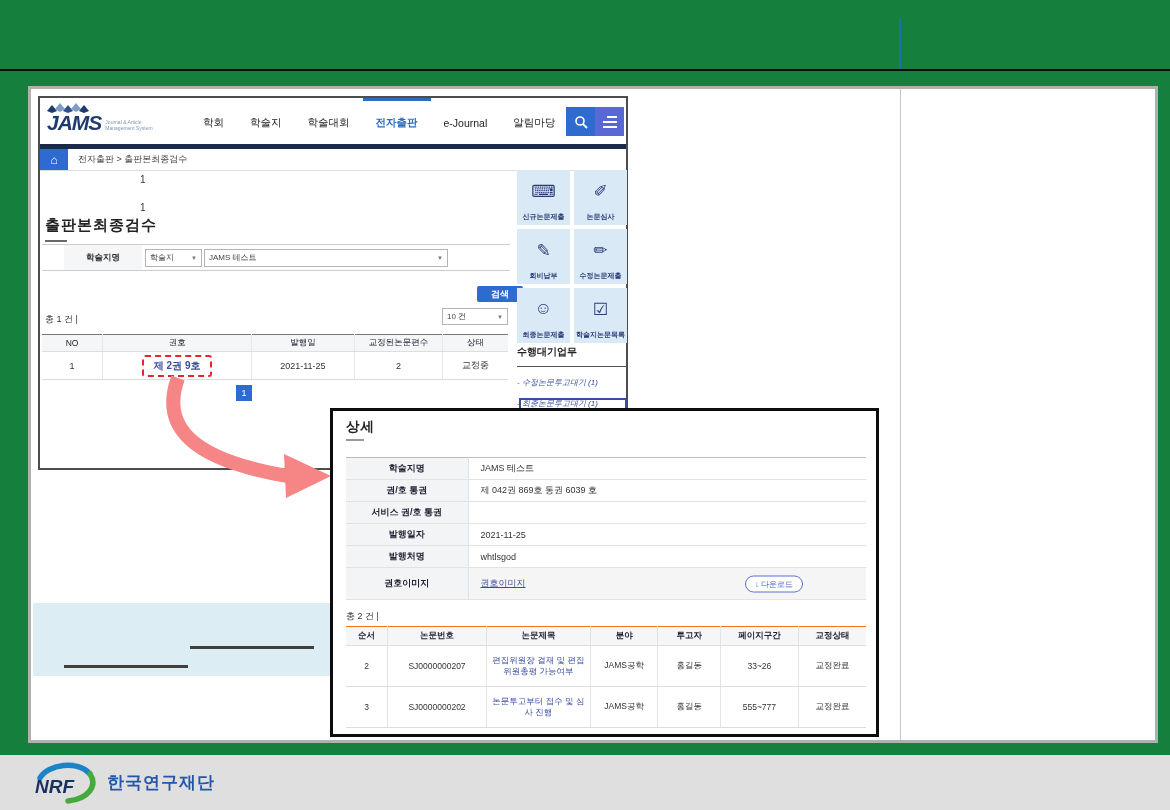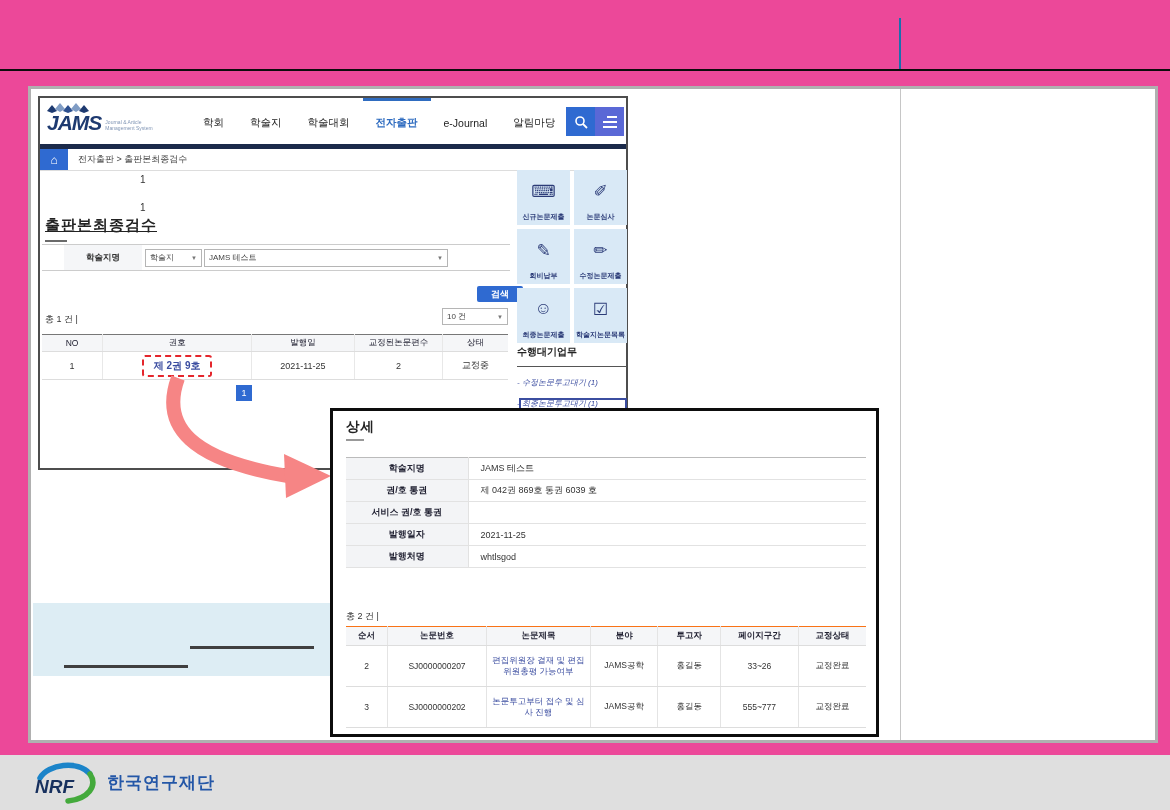--- a/index.html
+++ b/index.html
@@ -1,18 +1,18 @@
 <!DOCTYPE html>
 <html><head>
 <meta charset="utf-8">
 <style>
   * { margin:0; padding:0; box-sizing:border-box; }
   html,body { width:1170px; height:810px; background:#ffffff;
     font-family:"Liberation Sans","DejaVu Sans",sans-serif; }
-  #stage { position:relative; width:1170px; height:810px; background:#ec4899; overflow:hidden; }
+  #stage { position:relative; width:1170px; height:810px; background:#15803d; overflow:hidden; }
 
   
   .top-vline { position:absolute; left:899px; top:18px; width:2px; height:52px; background:#1a6fae; }
   .top-hline { position:absolute; left:0; top:69px; width:1170px; height:2px; background:#0c0c0c; }
   .outer-box { position:absolute; left:28px; top:86px; width:1130px; height:657px;
     border:3px solid #b0b0b0; background:#fff; }
   .col-divider { position:absolute; left:900px; top:89px; width:1px; height:651px; background:#c6c6c6; }
 
   
   .jams-box { position:absolute; left:38px; top:96px; width:590px; height:374px;
@@ -37,21 +37,21 @@
 
   .navy-strip { height:5px; background:#1b2a4a; }
   .crumb-row { height:22px; display:flex; align-items:stretch; border-bottom:1px solid #ddd; }
   .crumb-home { width:28px; background:#2f6ad1; color:#fff; display:flex; align-items:center; justify-content:center; font-size:12px; }
   .crumb-text { display:flex; align-items:center; padding-left:10px; font-size:9px; color:#444; }
 
   .stray { position:absolute; font-size:10px; color:#333; }
   .stray-a { left:100px; top:76px; }
   .stray-b { left:100px; top:104px; }
 
-  .page-title { position:absolute; left:5px; top:118px; font-size:15px; font-weight:bold; color:#222; letter-spacing:1px;text-decoration:underline; }
+  .page-title { position:absolute; left:5px; top:118px; font-size:15px; font-weight:bold; color:#222; letter-spacing:1px; }
   .page-title .bar { width:22px; height:2px; background:#6a6a6a; margin-top:5px; }
 
   .search-form { position:absolute; left:2px; top:146px; width:468px; height:27px;
     border-top:1px solid #ccc; border-bottom:1px solid #ccc; display:flex; align-items:center; }
   .sf-spacer { width:22px; height:100%; }
   .sf-label { width:78px; height:100%; background:#f5f6f8; display:flex; align-items:center; justify-content:center;
     font-size:8.5px; font-weight:bold; color:#333; }
   .select { height:18px; border:1px solid #b5b5b5; background:#fff; display:flex; align-items:center;
     justify-content:space-between; font-size:8px; color:#444; padding:0 4px; cursor:pointer; }
   .sel-1 { width:57px; margin-left:3px; }
@@ -303,20 +303,27 @@
             <td></td>
           </tr>
         <tr>
             <th>발행일자</th>
             <td>2021-11-25</td>
           </tr>
         <tr>
             <th>발행처명</th>
             <td>whtlsgod</td>
           </tr>
+        <tr class="tall">
+          <th>권호이미지</th>
+          <td>
+            <span class="img-link">권호이미지</span>
+            <span class="pill">↓ 다운로드</span>
+          </td>
+        </tr>
       </tbody>
     </table>
 
     <div class="total2">총 2 건 |</div>
 
     <table class="articles">
       <thead>
         <tr>
           <th style="width:8%">순서</th>
           <th style="width:19%">논문번호</th>

